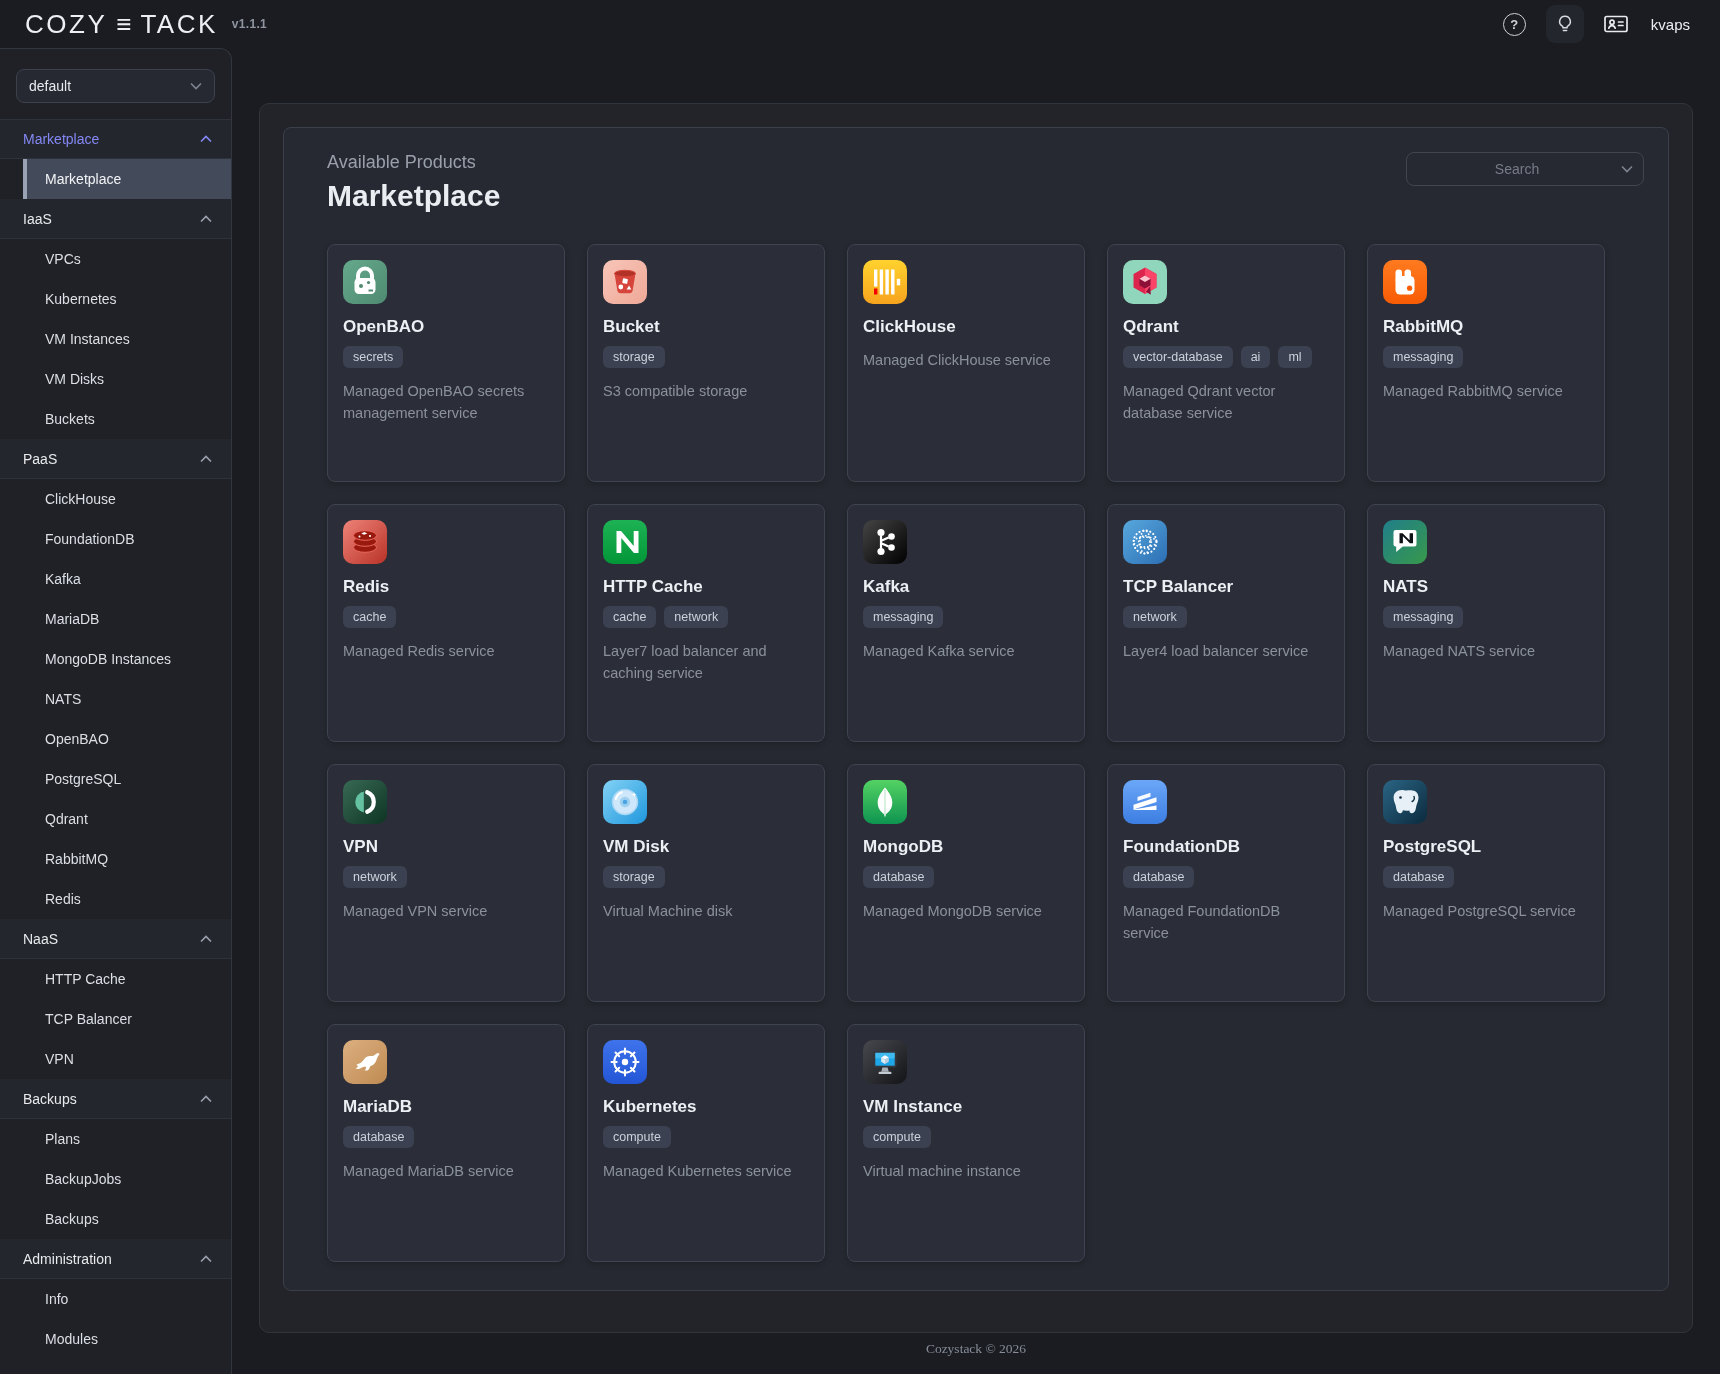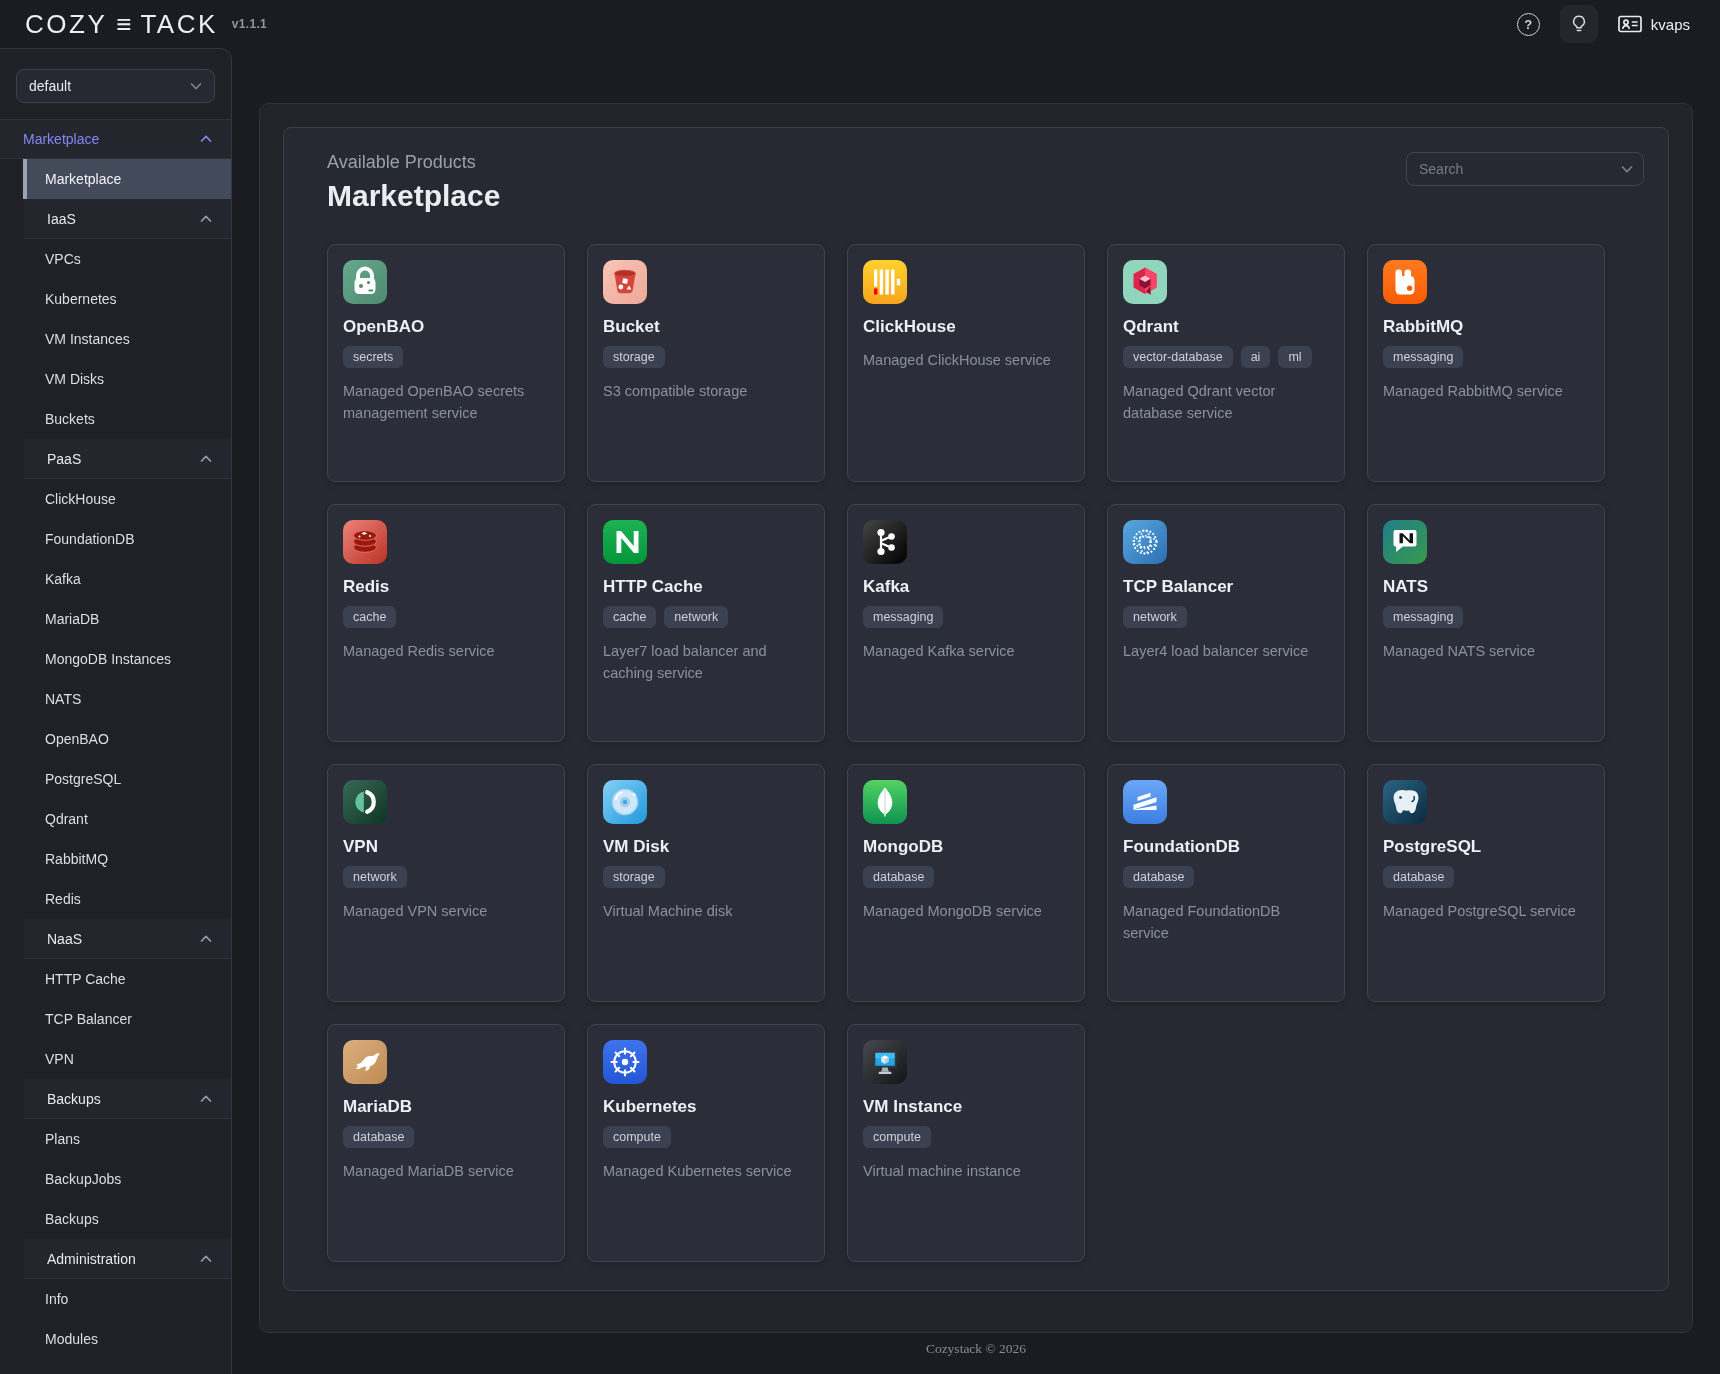--- a/index.html
+++ b/index.html
@@ -24,21 +24,21 @@
   .topbar-right { margin-left:auto; display:flex; align-items:center; gap:20px; }
   .help-btn {
     width:23px; height:23px; border:1.6px solid #cdd1d8; border-radius:50%;
     display:flex; align-items:center; justify-content:center;
     font-size:13px; font-weight:700; color:#cdd1d8; cursor:pointer;
   }
   .bulb-btn {
     width:38px; height:38px; border-radius:9px; background:#23262c;
     display:flex; align-items:center; justify-content:center; cursor:pointer;
   }
-  .user-chip { display:flex; align-items:center; gap:9px; cursor:pointer; }
+  .user-chip { display:flex; align-items:center; gap:23px; cursor:pointer; }
   .user-name { font-size:15px; color:#eceef2; }
 
   
   .sidebar {
     position:absolute; left:0; top:48px; bottom:0; width:232px;
     background:#1f2127;
     border-top:1px solid #32363f; border-right:1px solid #32363f;
     border-top-right-radius:12px;
     overflow:hidden;
   }
@@ -50,21 +50,21 @@
   .ns-select-value { font-size:14px; color:#e8eaee; }
   .ns-select .chev { margin-left:auto; color:#7c828e; display:flex; }
 
   .section-header {
     height:40px; display:flex; align-items:center;
     padding:0 19px 0 23px;
     background:#23262d;
     border-top:1px solid #2e323b; border-bottom:1px solid #2e323b;
     font-size:14px; color:#e8eaed; cursor:pointer;
   }
-  .nav-section + .nav-section .section-header { border-top-width:0;margin-left:24px; }
+  .nav-section + .nav-section .section-header { border-top-width:0; }
   .section-header.active { color:#8488f4; }
   .section-header .chev { margin-left:auto; color:#9aa0ab; display:flex; }
   .section-header.active .chev { color:#8488f4; }
 
   .nav-item {
     height:40px; display:flex; align-items:center;
     padding-left:45px; font-size:14px; color:#dcdfe5;
     cursor:pointer; position:relative;
   }
   .nav-item.selected {
@@ -92,21 +92,21 @@
   .page-title { margin-top:6px; font-size:30px; font-weight:700; color:#eaedf1; line-height:36px; }
 
   .search-box {
     position:absolute; right:2px; top:0; width:238px; height:34px;
     background:#262932; border:1px solid #40454f; border-radius:8px;
     display:flex; align-items:center;
   }
   .search-box input {
     flex:1; background:transparent; border:none; outline:none;
     font-family:"Liberation Sans", sans-serif;
-    font-size:14px; color:#dfe2e8; padding:0 6px 0 12px; min-width:0;
+    font-size:14px; color:#dfe2e8; padding:0 6px 0 12px; min-width:0;text-align:center;
   }
   .search-box input::placeholder { color:#757c87; }
   .search-box .chev { color:#7c828e; display:flex; padding-right:10px; }
 
   .grid {
     margin-top:30px; padding:0 21px;
     display:grid; grid-template-columns:repeat(5, 238px);
     grid-auto-rows:238px; gap:22px 22px;
   }
   .card {

